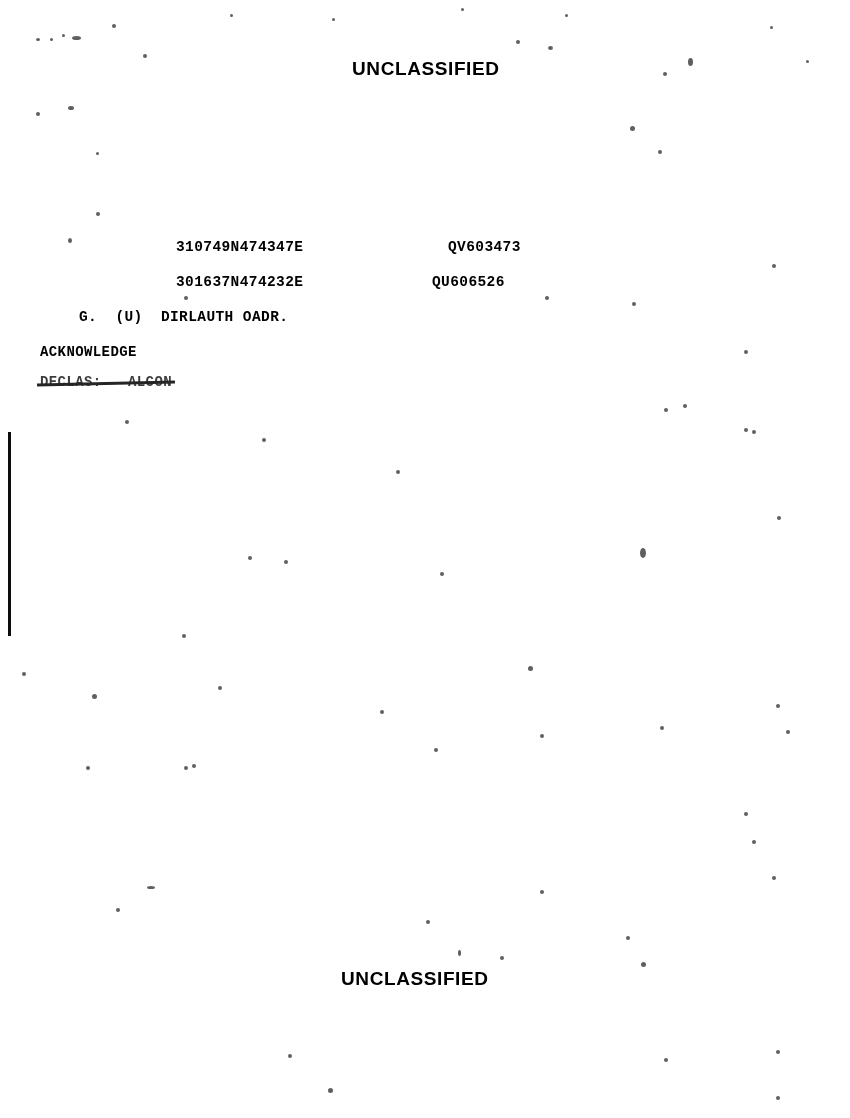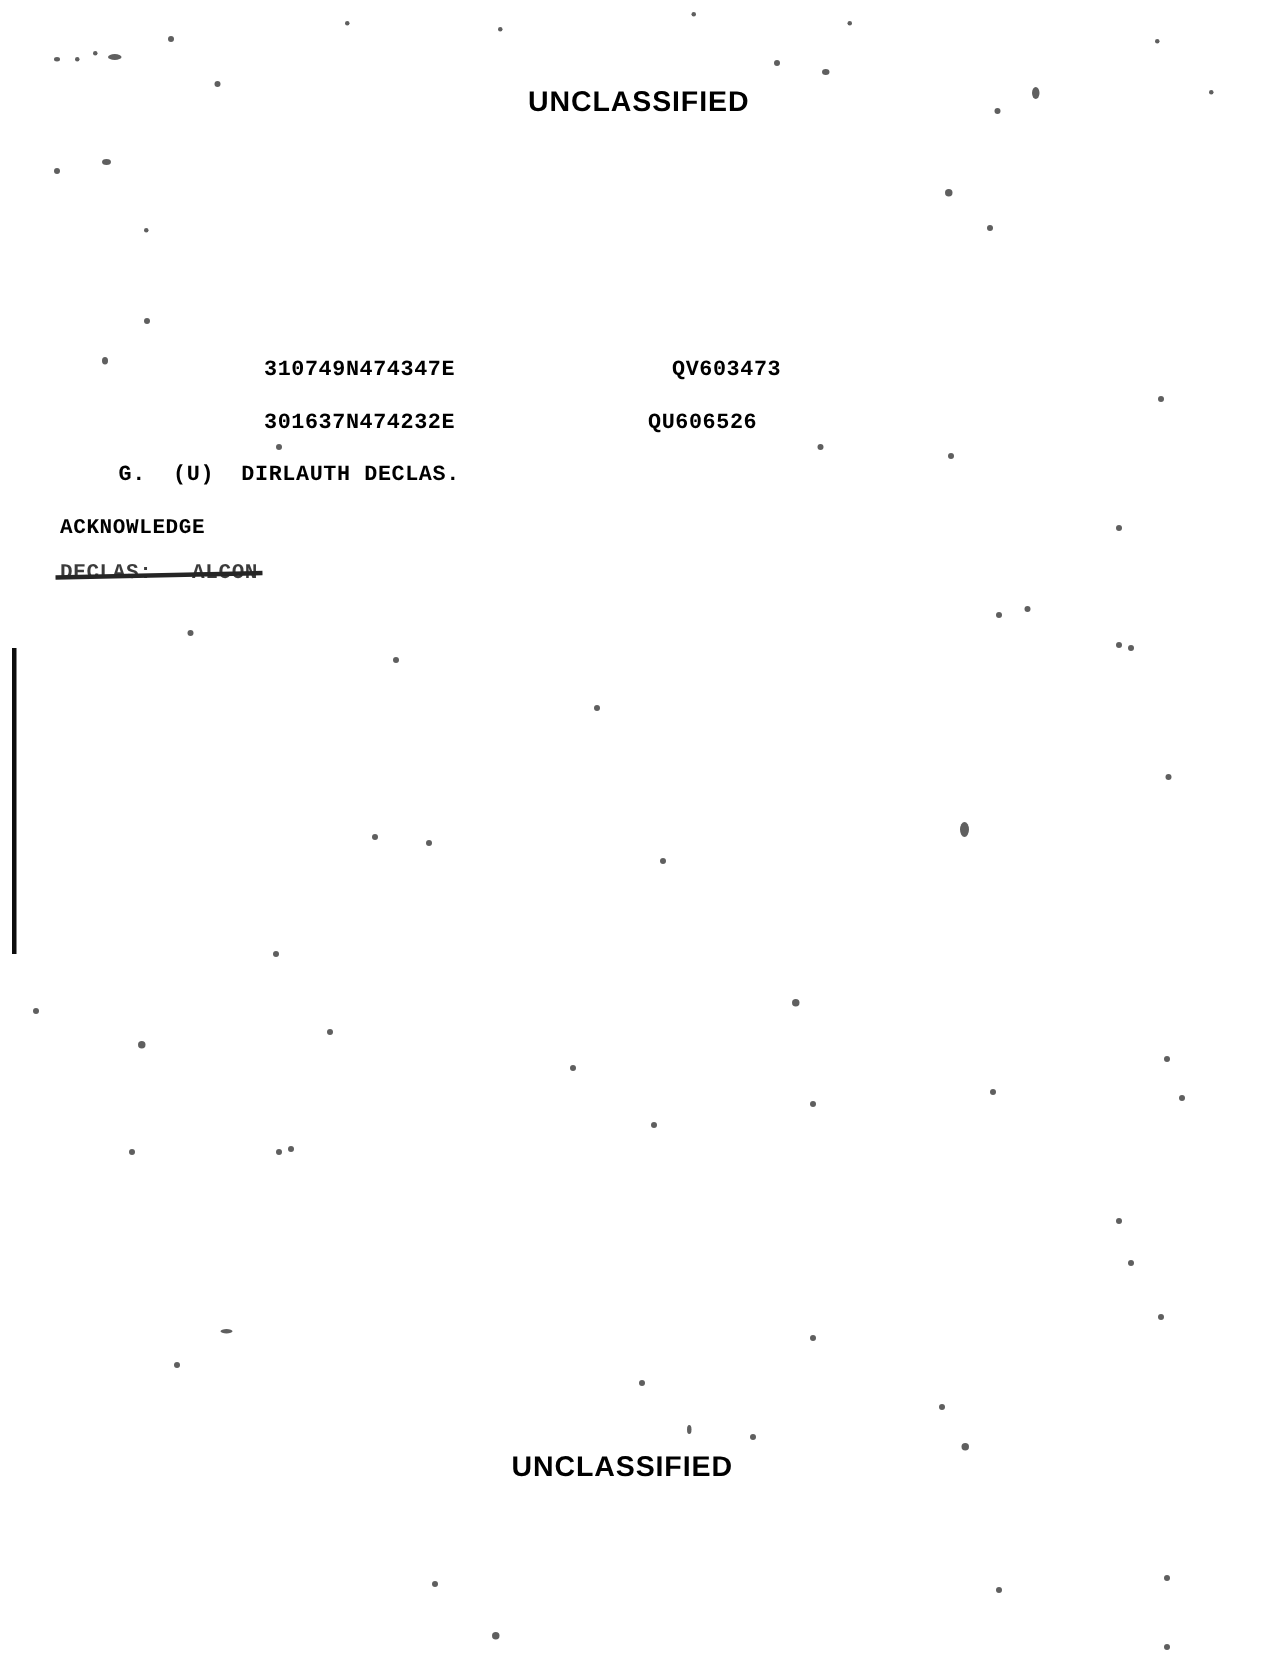--- a/index.html
+++ b/index.html
@@ -97,21 +97,21 @@
 
   <div class="banner" id="banner-top">UNCLASSIFIED</div>
 
 
   <div class="mono" id="coord-row1-a">310749N474347E</div>
   <div class="mono" id="coord-row1-b">QV603473</div>
 
   <div class="mono" id="coord-row2-a">301637N474232E</div>
   <div class="mono" id="coord-row2-b">QU606526</div>
 
-  <div class="mono" id="line-para-g">G.  (U)  DIRLAUTH DECLAS.</div>
+  <div class="mono" id="line-para-g">G.  (U)  DIRLAUTH OADR.</div>
 
   <div class="mono" id="line-ack">ACKNOWLEDGE</div>
 
   <div class="mono" id="line-declas"><span class="struck struck-heavy faded">DECLAS:   ALCON</span></div>
 
   <div id="margin-bar"></div>
 
   <div class="banner" id="banner-bot">UNCLASSIFIED</div>
 
   <div id="speckles">

